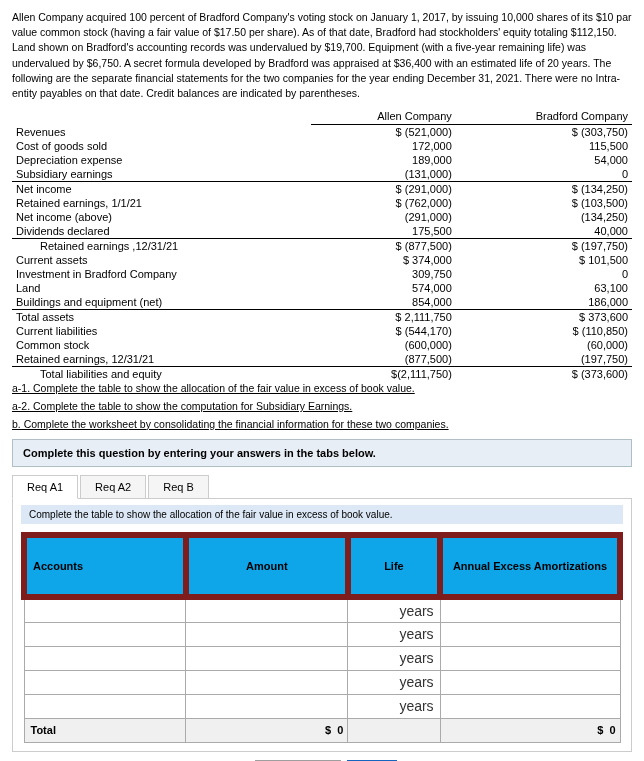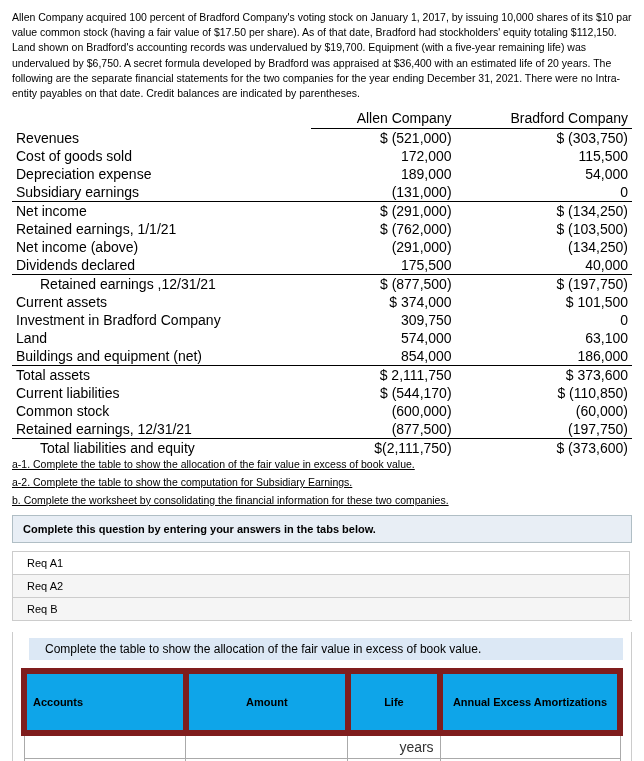--- a/index.html
+++ b/index.html
@@ -12,21 +12,21 @@
       padding: 10px 12px;
       color: #000;
     }
     .intro-text {
       font-size: 10.5px;
       line-height: 1.45;
       margin-bottom: 8px;
     }
     .fin-table {
       border-collapse: collapse;
-      font-size: 14px;
+      font-size: 11px;
       width: 100%;
     }
     .fin-table td {
       padding: 1px 4px;
       white-space: nowrap;
     }
     .fin-table .col-header {
       text-align: center;
       font-weight: normal;
       border-bottom: 1px solid #000;
@@ -54,23 +54,22 @@
       border: 1px solid #b0bec5;
       padding: 7px 10px;
       margin-bottom: 8px;
       font-size: 11px;
       font-weight: bold;
     }
 
     .tabs-row {
       display: flex;
       gap: 0;
-      margin-bottom: 11px;
+      margin-bottom: 0;
       border-bottom: 1px solid #ccc;
-      flex-direction: column;
     }
     .tab {
       padding: 5px 14px;
       font-size: 11px;
       border: 1px solid #ccc;
       border-bottom: none;
       background: #f5f5f5;
       cursor: pointer;
       margin-right: 2px;
     }
@@ -81,25 +80,24 @@
     }
 
     .tab-content-area {
       border: 1px solid #ccc;
       border-top: none;
       padding: 6px 8px 8px 8px;
       background: #fff;
       margin-bottom: 8px;
     }
     .tab-description {
-      font-size: 12px;
+      font-size: 10px;
       margin-bottom: 8px;
       background: #dce8f5;
-      padding: 4px 16px;
-      margin-left: 8px;
+      padding: 4px 8px;
     }
 
     .allocation-table {
       border-collapse: collapse;
       width: 100%;
       font-size: 11px;
     }
     .allocation-table th {
       background: #0ea5e9;
       border: 6px solid #7f1d1d;

